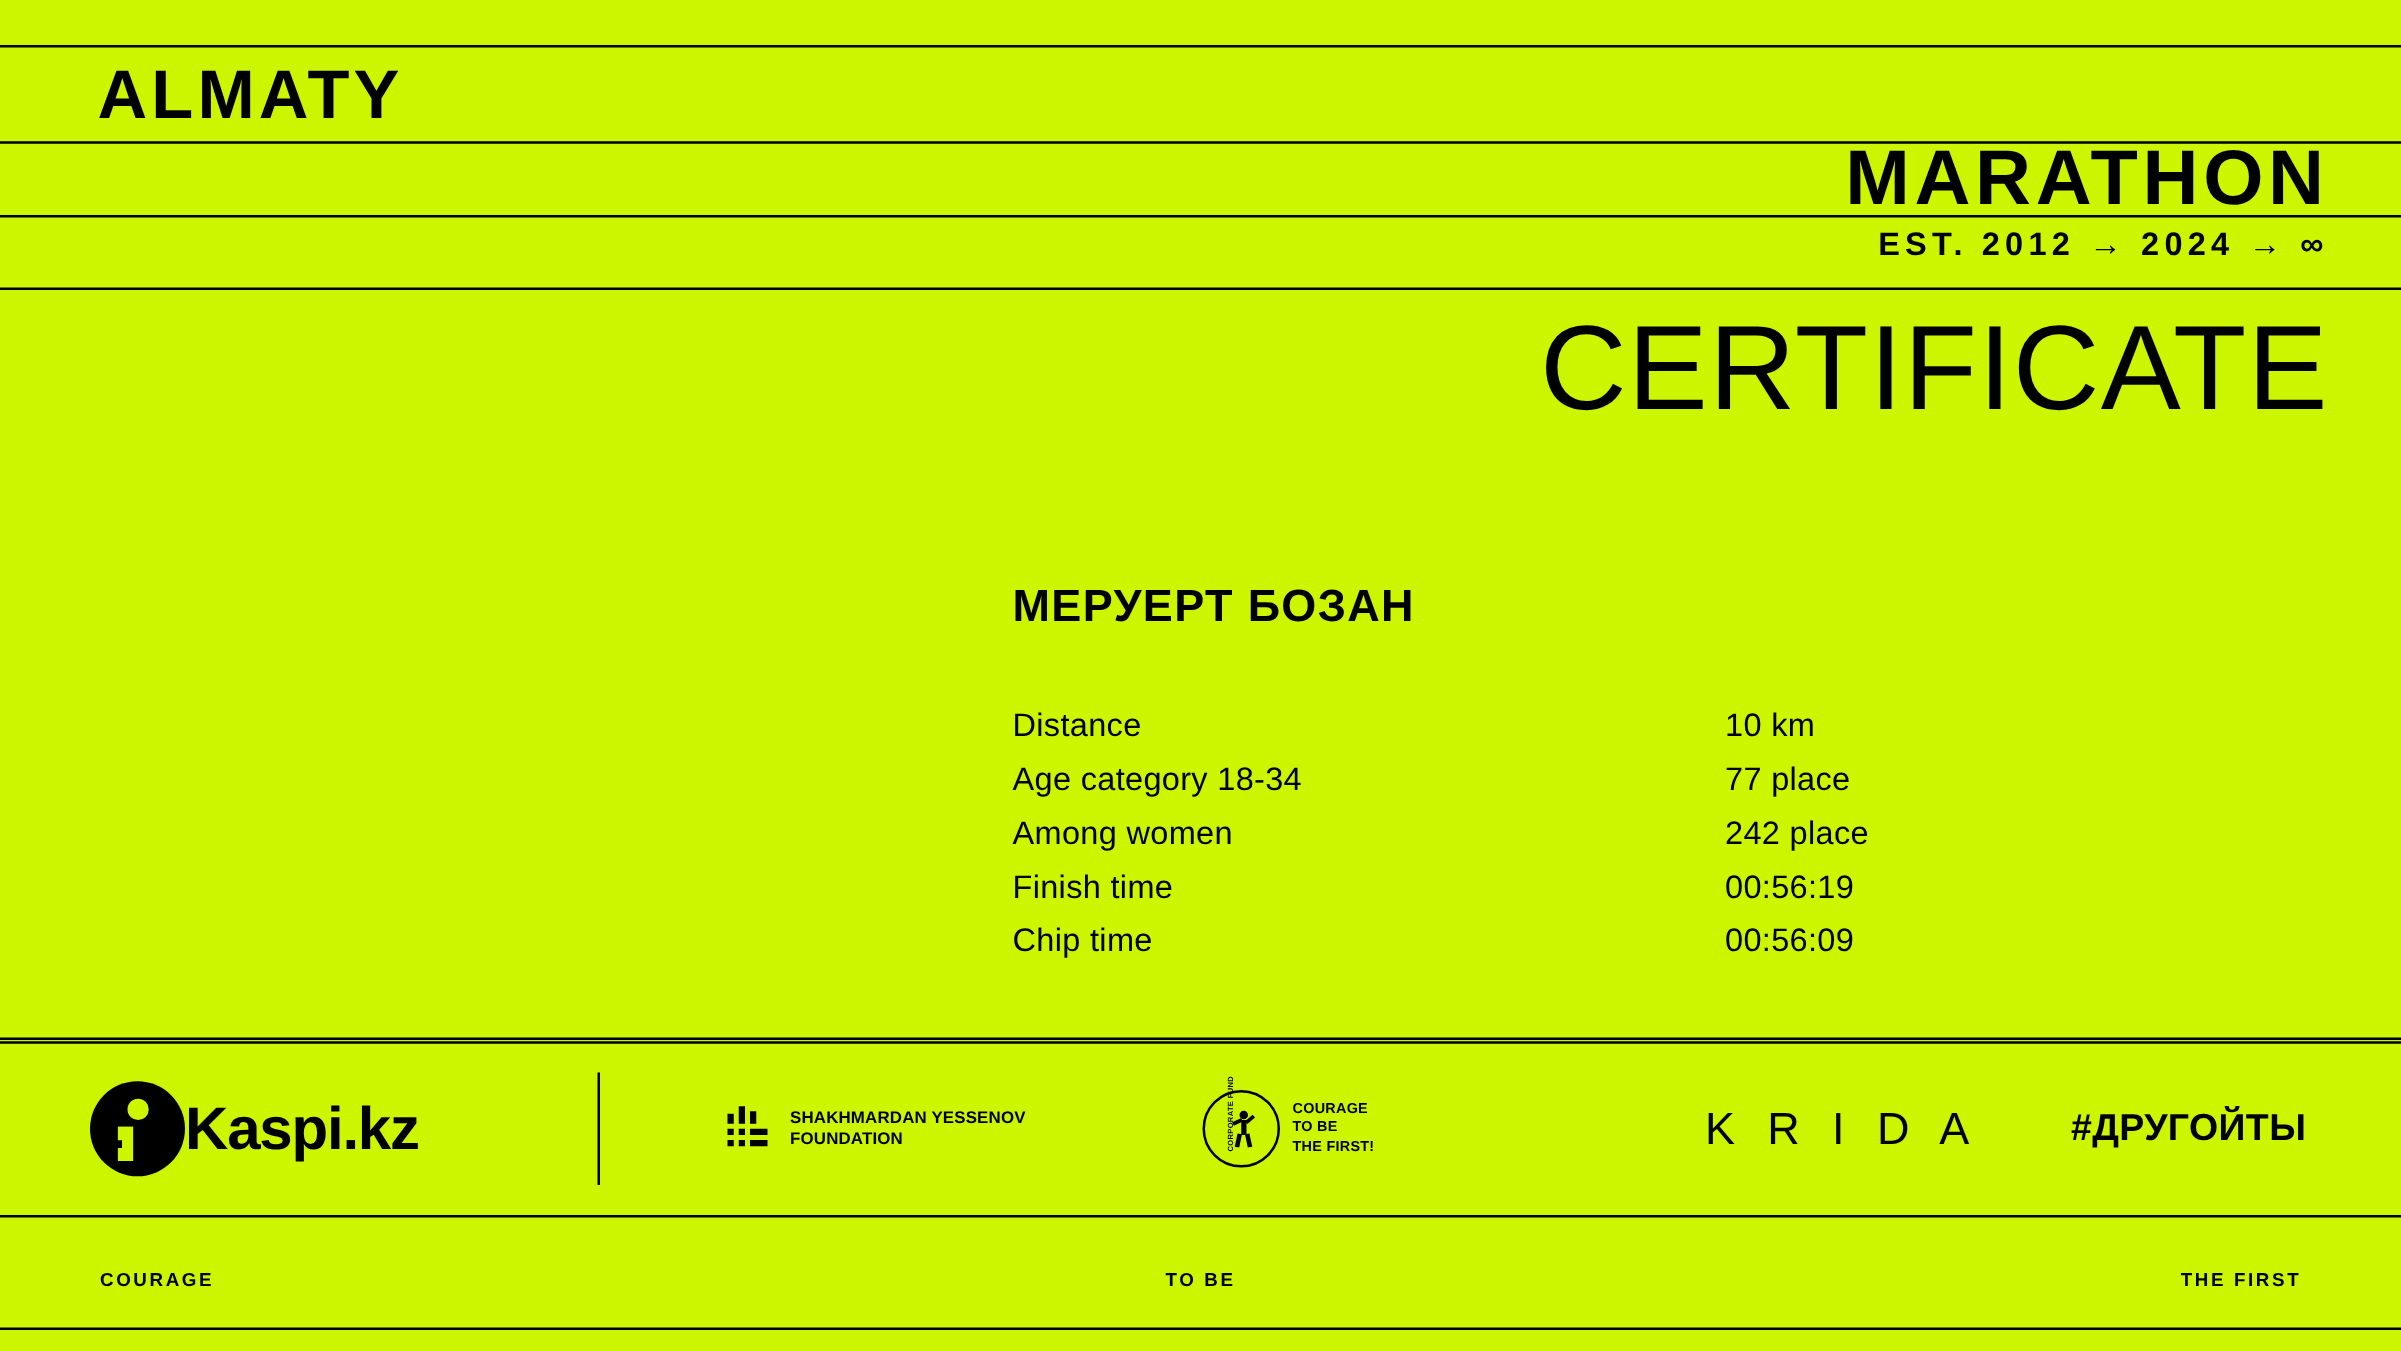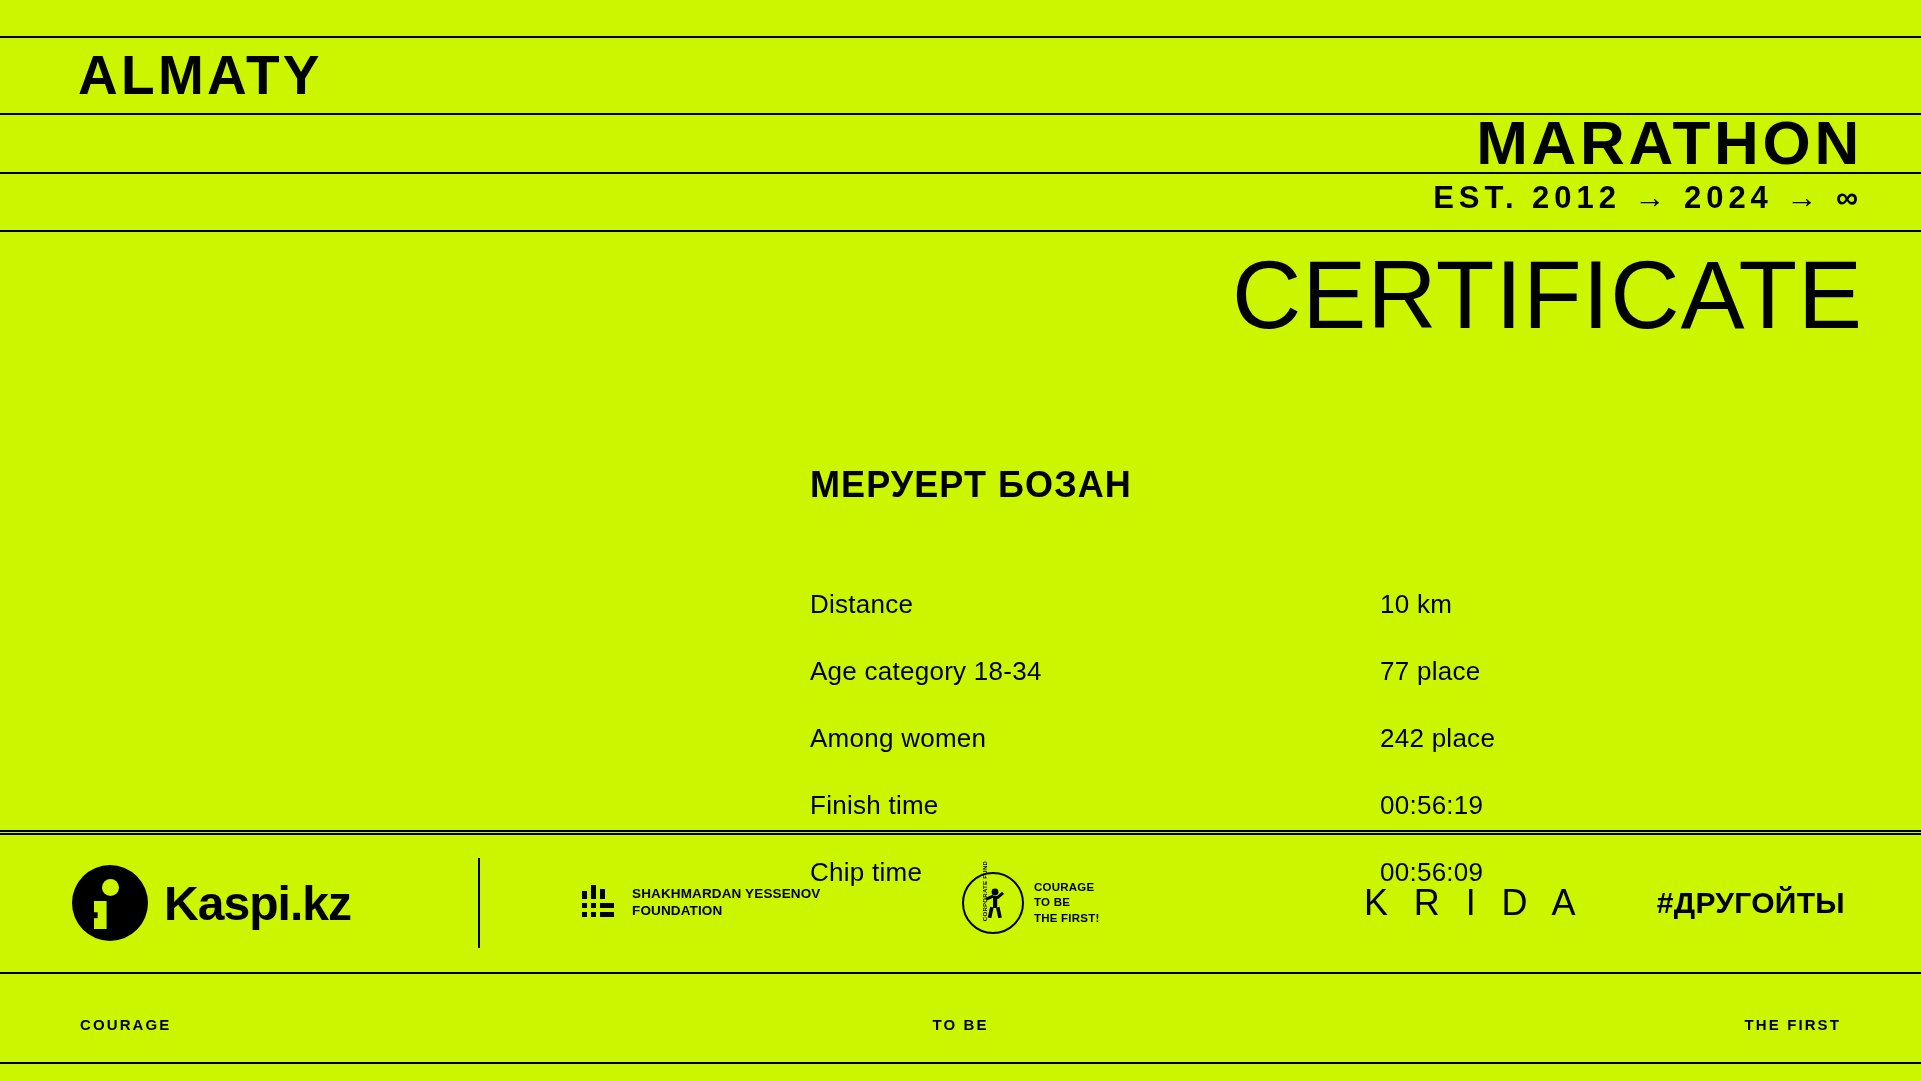--- a/index.html
+++ b/index.html
@@ -53,21 +53,21 @@
   }
   .wm-marathon {
     right: 58px;
     top: 112px;
     font-size: 62px;
   }
   .est {
     position: absolute;
     right: 58px;
     top: 180px;
-    font-size: 31px;
+    font-size: 26px;
     font-weight: 700;
     letter-spacing: 0.16em;
     white-space: nowrap;
     text-align: center;
   }
 
   
   .title {
     position: absolute;
     right: 58px;
@@ -107,41 +107,39 @@
   .result-row .label {
     width: 570px;
     font-size: 26px;
     letter-spacing: 0.01em;
     white-space: nowrap;
   }
   .result-row .value {
     font-size: 26px;
     letter-spacing: 0.01em;
     white-space: nowrap;
-    margin-top: 24px;
   }
 
   
   .sponsors {
     position: absolute;
     left: 0;
     right: 0;
     top: 836px;
     height: 134px;
     display: flex;
     align-items: center;
   }
   .sponsor {
     display: flex;
     align-items: center;
     position: absolute;
   }
   .kaspi {
     left: 72px;
-    gap: 16px;
   }
   .kaspi-logo {
     width: 76px;
     height: 76px;
     border-radius: 50%;
     background: #000;
     position: relative;
     flex: none;
   }
   .kaspi-logo::before {

